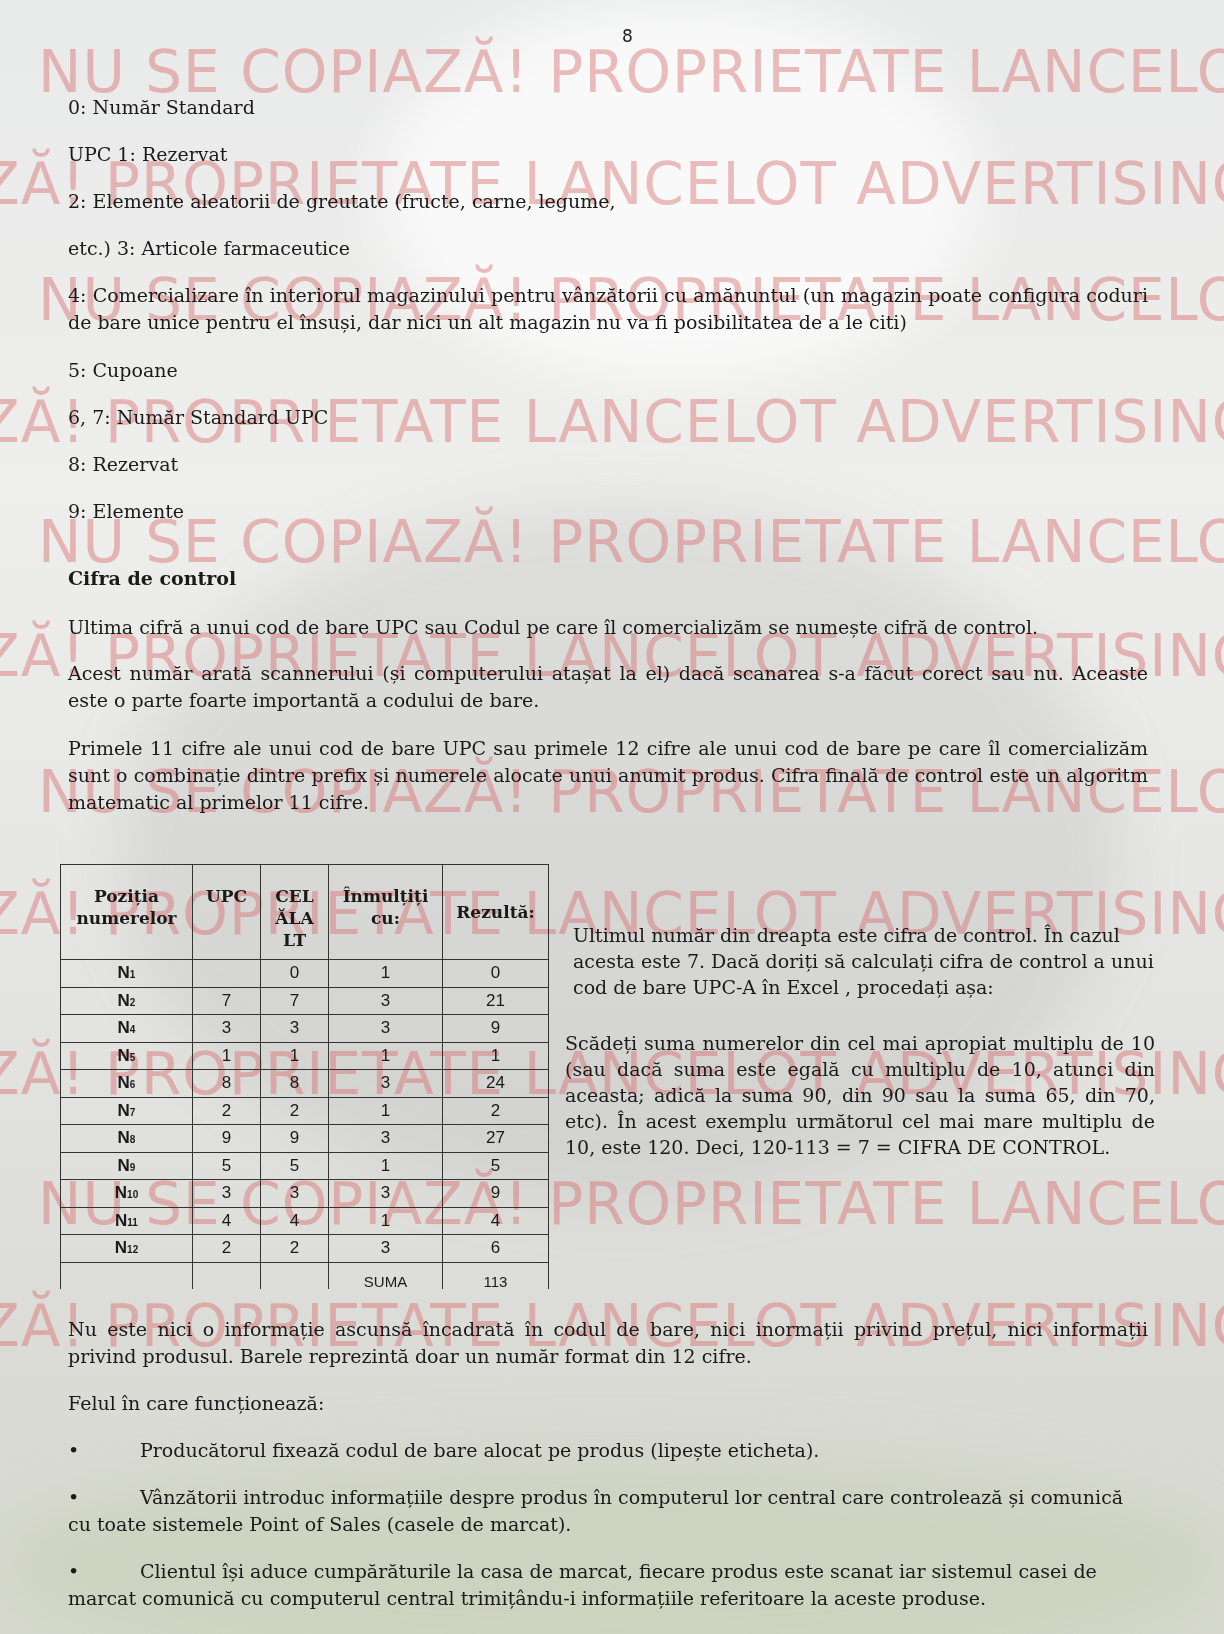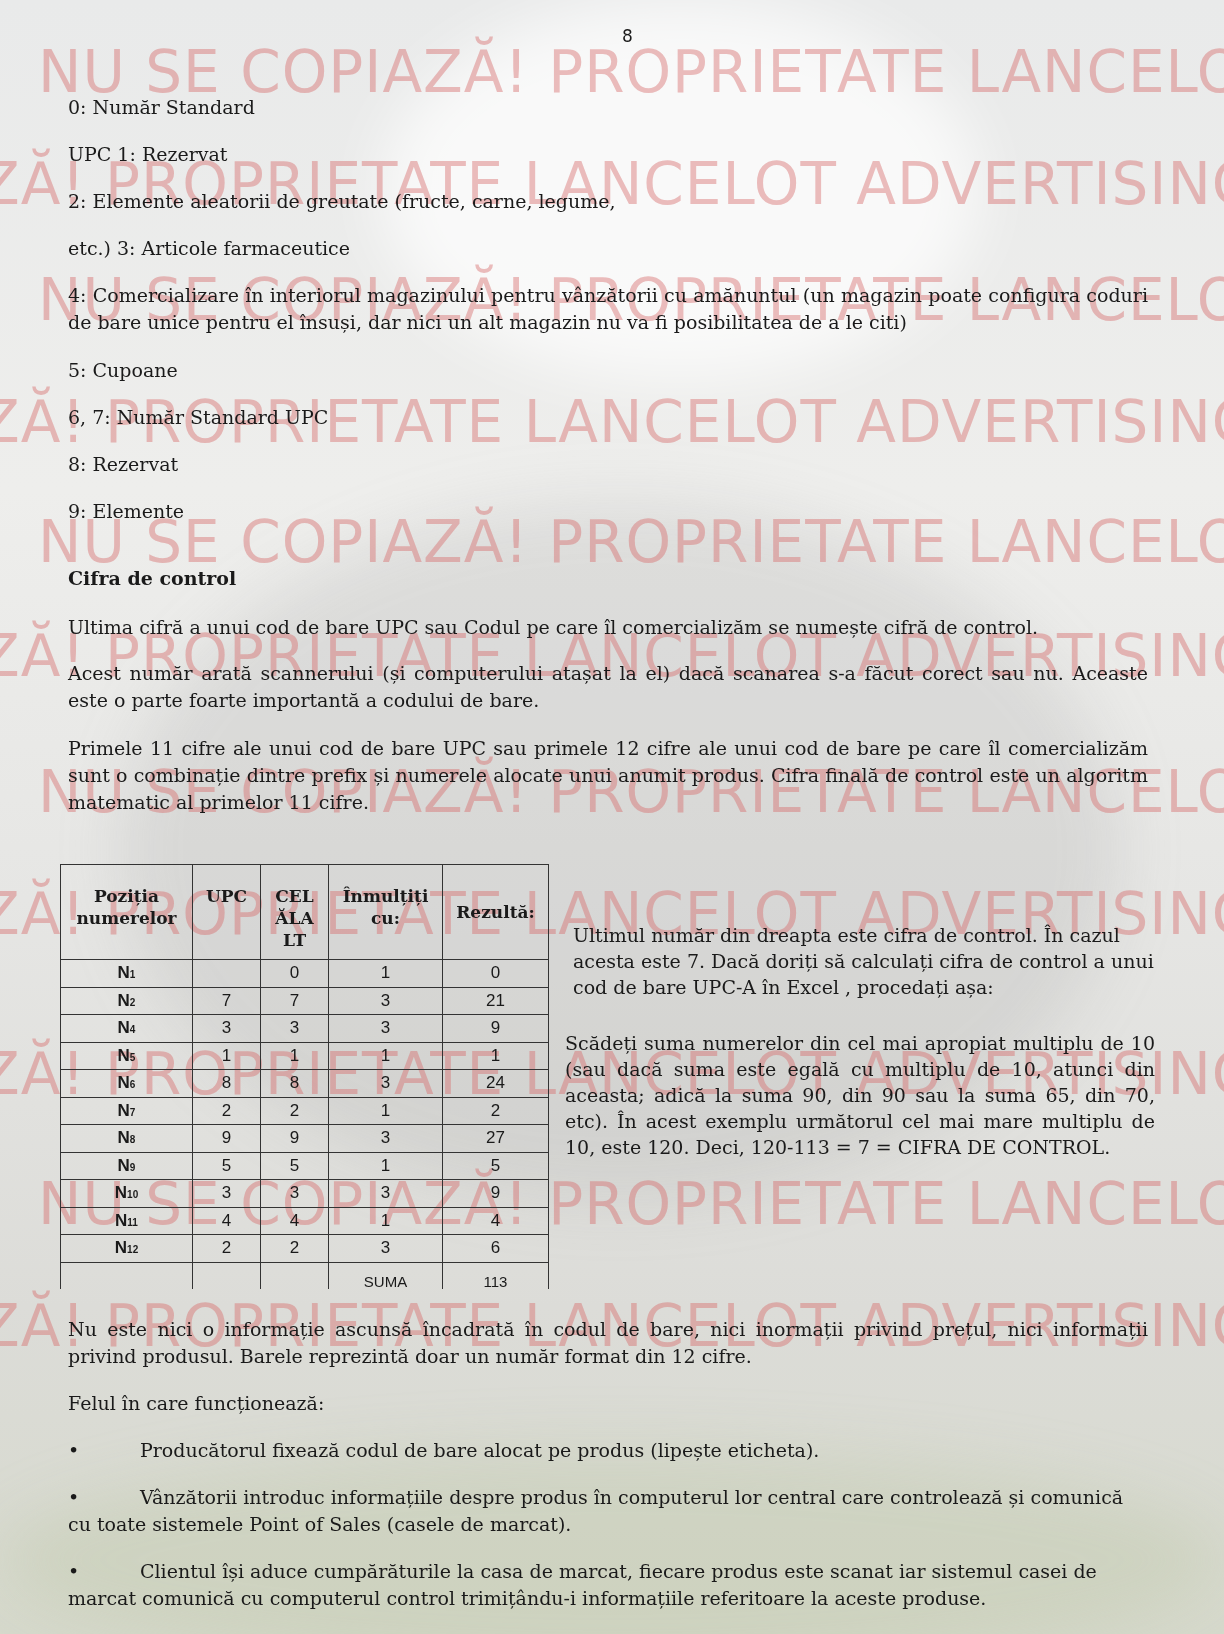--- a/index.html
+++ b/index.html
@@ -76,21 +76,21 @@
   <div class="bullet-row" style="top:1437px;">
     <span class="dot">•</span>
     <div class="txt">Producătorul  fixează codul de bare alocat pe produs (lipește eticheta).</div>
   </div>
   <div class="bullet-row" style="top:1484px;">
     <span class="dot">•</span>
     <div class="txt">Vânzătorii introduc informațiile despre produs în computerul lor central care controlează și comunică cu toate sistemele Point of Sales (casele de marcat).</div>
   </div>
   <div class="bullet-row" style="top:1558px;">
     <span class="dot">•</span>
-    <div class="txt">Clientul își aduce cumpărăturile la casa de marcat, fiecare produs este scanat iar sistemul casei de marcat comunică cu computerul control trimițându-i informațiile referitoare la aceste produse.</div>
+    <div class="txt">Clientul își aduce cumpărăturile la casa de marcat, fiecare produs este scanat iar sistemul casei de marcat comunică cu computerul central trimițându-i informațiile referitoare la aceste produse.</div>
   </div>
 </div>
 
 <table class="upc">
   <colgroup>
     <col style="width:132px">
       <col style="width:68px">
       <col style="width:68px">
       <col style="width:114px">
       <col style="width:106px">

